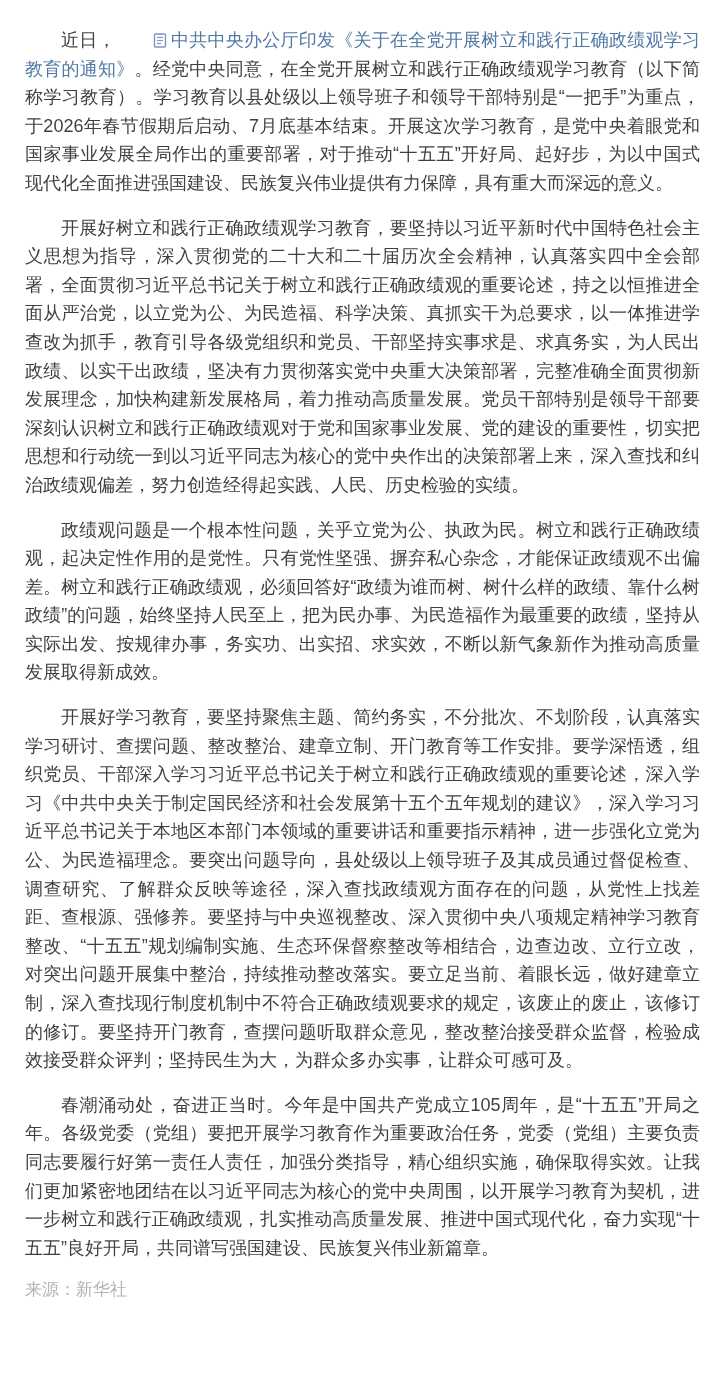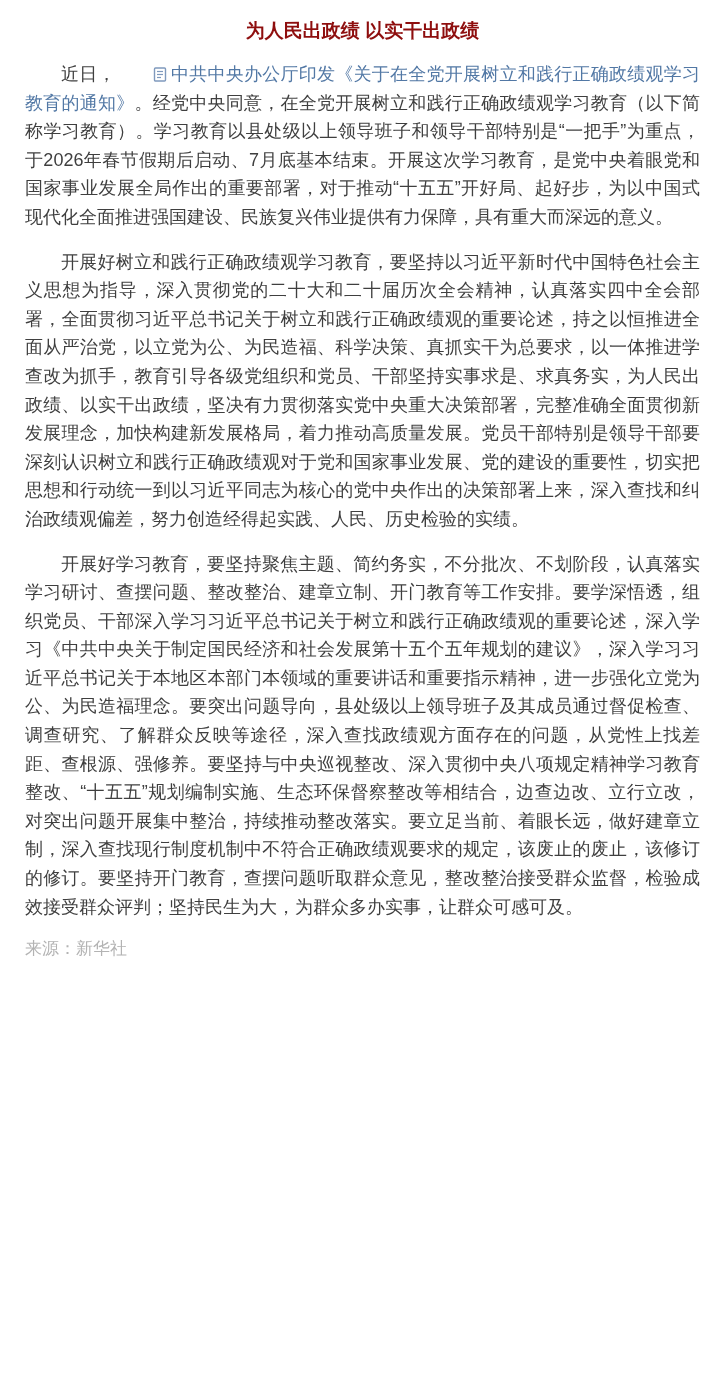--- a/index.html
+++ b/index.html
@@ -54,34 +54,35 @@
     color: #b3b3b3;
     font-size: 17px;
     line-height: 24px;
   }
 </style>
 </head>
 <body>
 
 <div class="page">
 
-  <h1 class="title">为人民出政绩 以实干出政绩</h1>
 
   <div class="content">
 
     <p><span>近日，</span><a class="doc-link"><span class="doc-icon"><svg width="14" height="15" viewBox="0 0 14 15" fill="none" xmlns="http://www.w3.org/2000/svg">
               <rect x="1.5" y="1" width="11" height="13" rx="1" stroke="#7f99bd" stroke-width="1.4" fill="none"></rect>
               <line x1="4" y1="4.5" x2="10" y2="4.5" stroke="#7f99bd" stroke-width="1.2"></line>
               <line x1="4" y1="7.5" x2="10" y2="7.5" stroke="#7f99bd" stroke-width="1.2"></line>
               <line x1="4" y1="10.5" x2="8" y2="10.5" stroke="#7f99bd" stroke-width="1.2"></line>
             </svg></span><span>中共中央办公厅印发《关于在全党开展树立和践行正确政绩观学习教育的通知》</span></a><span>。经党中央同意，在全党开展树立和践行正确政绩观学习教育（以下简称学习教育）。学习教育以县处级以上领导班子和领导干部特别是“一把手”为重点，于2026年春节假期后启动、7月底基本结束。开展这次学习教育，是党中央着眼党和国家事业发展全局作出的重要部署，对于推动“十五五”开好局、起好步，为以中国式现代化全面推进强国建设、民族复兴伟业提供有力保障，具有重大而深远的意义。</span></p>
 
     <p>开展好树立和践行正确政绩观学习教育，要坚持以习近平新时代中国特色社会主义思想为指导，深入贯彻党的二十大和二十届历次全会精神，认真落实四中全会部署，全面贯彻习近平总书记关于树立和践行正确政绩观的重要论述，持之以恒推进全面从严治党，以立党为公、为民造福、科学决策、真抓实干为总要求，以一体推进学查改为抓手，教育引导各级党组织和党员、干部坚持实事求是、求真务实，为人民出政绩、以实干出政绩，坚决有力贯彻落实党中央重大决策部署，完整准确全面贯彻新发展理念，加快构建新发展格局，着力推动高质量发展。党员干部特别是领导干部要深刻认识树立和践行正确政绩观对于党和国家事业发展、党的建设的重要性，切实把思想和行动统一到以习近平同志为核心的党中央作出的决策部署上来，深入查找和纠治政绩观偏差，努力创造经得起实践、人民、历史检验的实绩。</p>
 
+    <p>政绩观问题是一个根本性问题，关乎立党为公、执政为民。树立和践行正确政绩观，起决定性作用的是党性。只有党性坚强、摒弃私心杂念，才能保证政绩观不出偏差。树立和践行正确政绩观，必须回答好“政绩为谁而树、树什么样的政绩、靠什么树政绩”的问题，始终坚持人民至上，把为民办事、为民造福作为最重要的政绩，坚持从实际出发、按规律办事，务实功、出实招、求实效，不断以新气象新作为推动高质量发展取得新成效。</p>
 
     <p>开展好学习教育，要坚持聚焦主题、简约务实，不分批次、不划阶段，认真落实学习研讨、查摆问题、整改整治、建章立制、开门教育等工作安排。要学深悟透，组织党员、干部深入学习习近平总书记关于树立和践行正确政绩观的重要论述，深入学习《中共中央关于制定国民经济和社会发展第十五个五年规划的建议》，深入学习习近平总书记关于本地区本部门本领域的重要讲话和重要指示精神，进一步强化立党为公、为民造福理念。要突出问题导向，县处级以上领导班子及其成员通过督促检查、调查研究、了解群众反映等途径，深入查找政绩观方面存在的问题，从党性上找差距、查根源、强修养。要坚持与中央巡视整改、深入贯彻中央八项规定精神学习教育整改、“十五五”规划编制实施、生态环保督察整改等相结合，边查边改、立行立改，对突出问题开展集中整治，持续推动整改落实。要立足当前、着眼长远，做好建章立制，深入查找现行制度机制中不符合正确政绩观要求的规定，该废止的废止，该修订的修订。要坚持开门教育，查摆问题听取群众意见，整改整治接受群众监督，检验成效接受群众评判；坚持民生为大，为群众多办实事，让群众可感可及。</p>
 
+    <p>春潮涌动处，奋进正当时。今年是中国共产党成立105周年，是“十五五”开局之年。各级党委（党组）要把开展学习教育作为重要政治任务，党委（党组）主要负责同志要履行好第一责任人责任，加强分类指导，精心组织实施，确保取得实效。让我们更加紧密地团结在以习近平同志为核心的党中央周围，以开展学习教育为契机，进一步树立和践行正确政绩观，扎实推动高质量发展、推进中国式现代化，奋力实现“十五五”良好开局，共同谱写强国建设、民族复兴伟业新篇章。</p>
 
   </div>
 
   <div class="source">来源：新华社</div>
 
 </div>
 
 </body></html>

